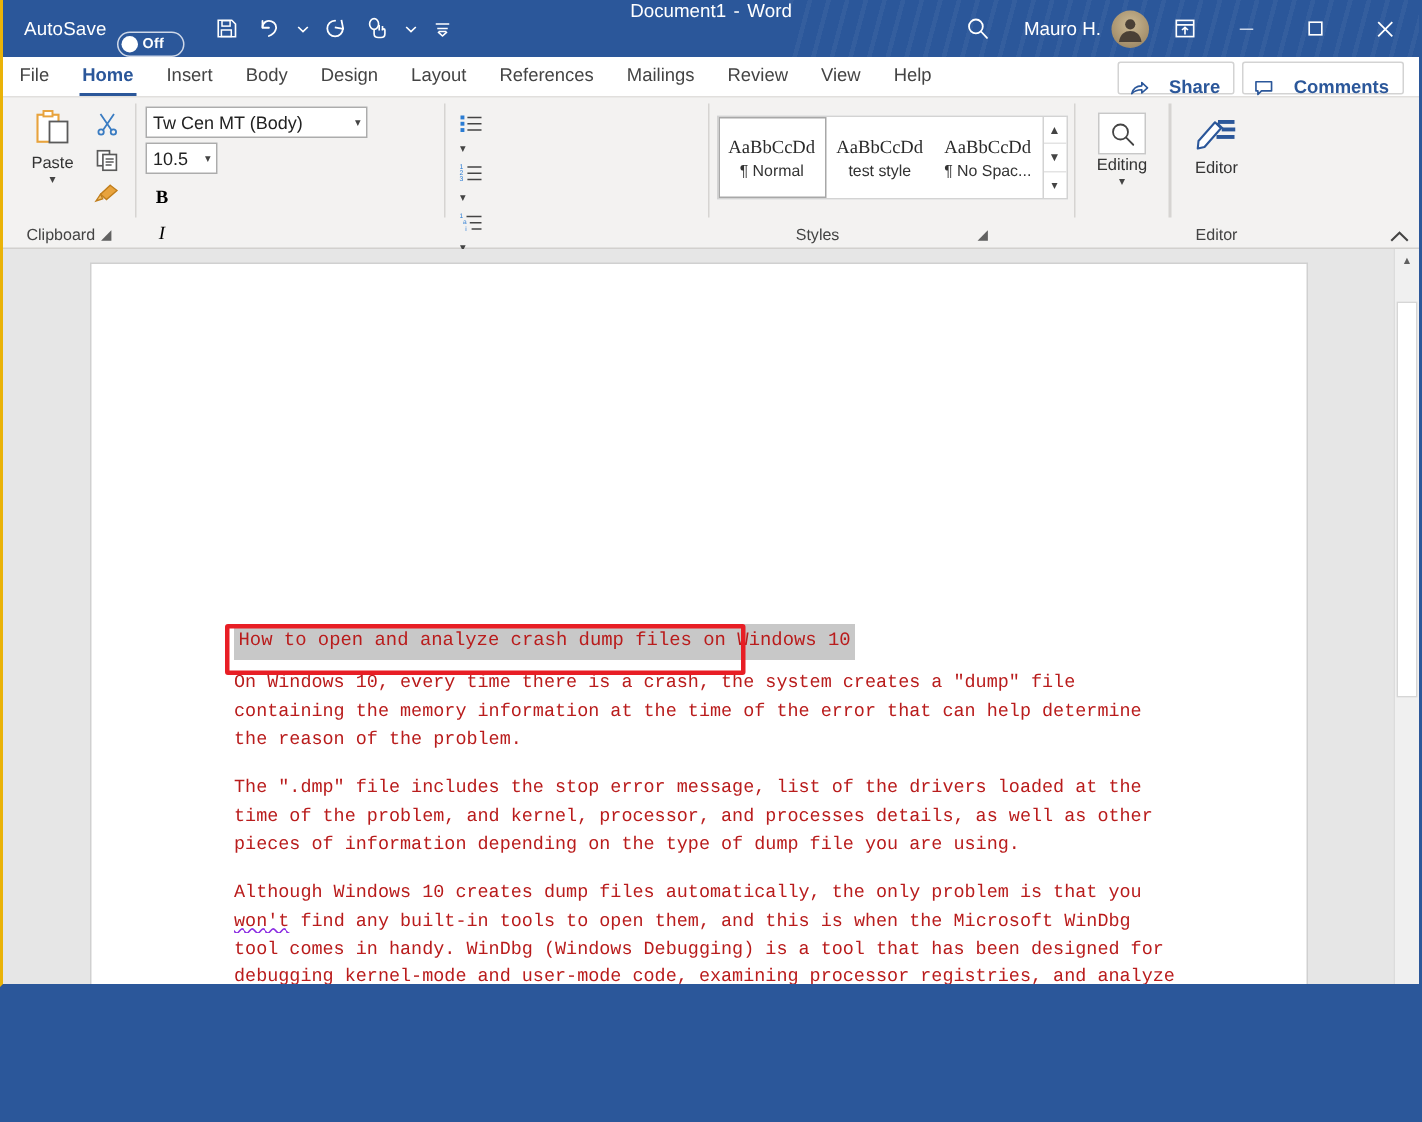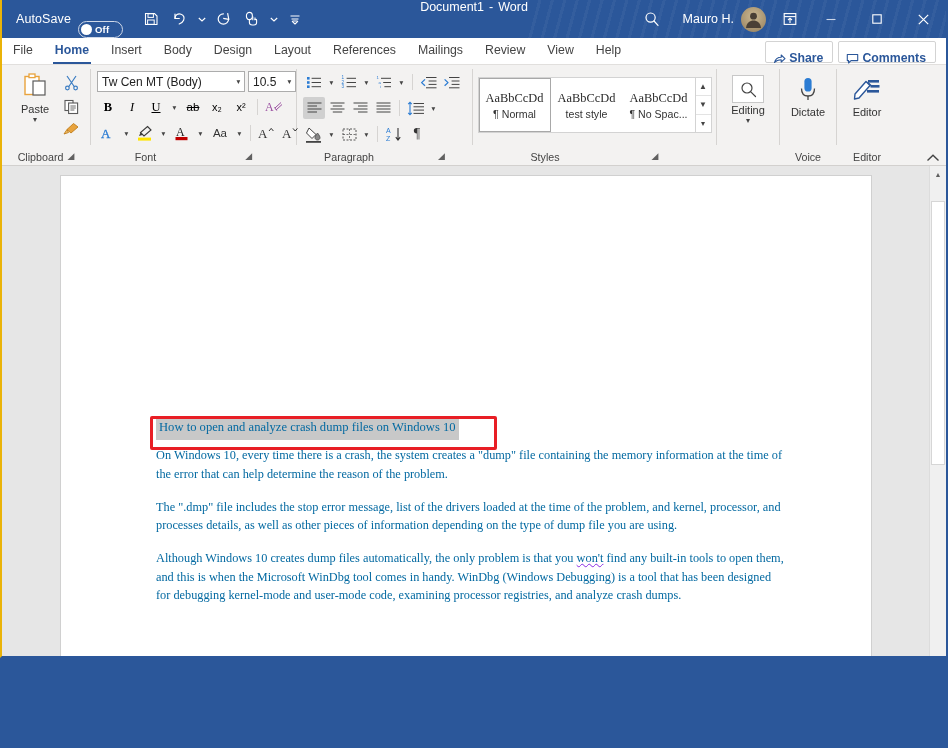--- a/index.html
+++ b/index.html
@@ -82,21 +82,21 @@
     font-size: 12.3px; color:#444444;
     padding: 0 11px; height: 26px; line-height: 25px;
     position: relative; white-space: nowrap;
   }
   .tab.active { color:#2b579a; font-weight: bold; }
   .tab.active::after {
     content:""; position:absolute; left:9px; right:9px; bottom:0; height:2.5px; background:#2b579a;
   }
   .tabs-right { margin-left:auto; display:flex; align-items:center; gap:5px; padding-right:10px; padding-bottom:1px;}
   .pillbtn {
-    display:flex; align-items:center; gap:3px;
+    display:flex; align-items:center; gap:13px;
     font-size:12.3px; color:#2b579a; font-weight:bold;
     border:1px solid #d3d3d3; border-radius:2px;
     padding: 14px 9px 2px 7px; height:22px; background:#fff;
   }
 
   
   .ribbon {
     height: 102px;
     background: #f3f2f1;
     border-top: 1px solid #e1dfdd;
@@ -117,21 +117,21 @@
   .bigbtn {
     display:flex; flex-direction:column; align-items:center; justify-content:flex-start;
     width:46px; padding-top:2px;
   }
   .bigbtn .lbl { font-size:11px; color:#333; margin-top:1px; }
   .bigbtn .car { font-size:8px; color:#444; line-height:8px; margin-top:1px;}
   .smallbtn {
     width:22px; height:22px; display:flex; align-items:center; justify-content:center; border-radius:2px;
   }
   .smallbtn.on { background:#d0d0d0; }
-  .row { display:flex; align-items:center; gap:1px; }
+  .row { display:flex; align-items:flex-start; gap:1px;flex-direction:column; }
   .caret { font-size:7.5px; color:#444; width:11px; text-align:center; }
 
   
   .fontgrp-body { flex-direction:column; gap:2px; padding-top:6px; }
   .fontname {
     width: 148px; height:21px; border:1px solid #acacac; background:#fff;
     display:flex; align-items:center; padding-left:4px; font-size:12px; color:#222;
   }
   .fontname .v { flex:1; }
   .fontsize {
@@ -162,22 +162,22 @@
     overflow:hidden;
   }
   .page {
     position:absolute; left:59px; top:10px;
     width: 810px; height: 720px;
     background:#ffffff;
     box-shadow: 0 0 0 1px #d0d0d0;
   }
   .doctext {
     position:absolute; left:95px; top:240px; width:630px;
-    font-family: Liberation Serif, serif;
-    font-size: 12.3px; color:#0369a1; line-height:1.52;
+    font-family: Liberation Mono, monospace;
+    font-size: 12.3px; color:#b91c1c; line-height:1.52;
   }
   .doctext p { margin-bottom: 14px; }
   .title-line {
     display:inline-block;
     background:#c8c8c8;
     padding: 2px 3px 3px 3px;
     margin-bottom: 0px;
     font-size:12.6px;
   }
   .redbox {
@@ -637,35 +637,20 @@
               </svg>
           </span>
           <span class="lbl">Editing</span>
           <span class="car">▾</span>
         </div>
       </div>
       <div class="group-label">&nbsp;</div>
     </div>
     <div class="group-sep"></div>
 
-    <div class="group" style="width:56px">
-      <div class="group-body" style="justify-content:center; padding-top:8px;">
-        <div class="bigbtn" style="width:50px">
-          <svg width="30" height="30" viewBox="0 0 30 30">
-              <rect x="11.4" y="3" width="7.2" height="13.5" rx="3.6" fill="#2b7cd3"></rect>
-              <path d="M8.5 13.5 C8.5 19 11 21 15 21 C19 21 21.5 19 21.5 13.5" fill="none" stroke="#444" stroke-width="1.3"></path>
-              <path d="M15 21 L15 25" stroke="#444" stroke-width="1.3"></path>
-            </svg>
-          <span class="lbl">Dictate</span>
-        </div>
-      </div>
-      <div class="group-label">
-        <span>Voice</span>
-      </div>
-    </div>
     <div class="group-sep"></div>
 
     <div class="group" style="width:60px">
       <div class="group-body" style="justify-content:center; padding-top:8px;">
         <div class="bigbtn" style="width:52px">
           <svg width="30" height="30" viewBox="0 0 30 30">
               <path d="M3 19 L14 6.5 L18 10.5 L7 23 L2.5 24 Z" fill="#fff" stroke="#2b579a" stroke-width="1.4" stroke-linejoin="round"></path>
               <path d="M15.5 7 L20 11.5" stroke="#2b579a" stroke-width="1.2"></path>
               <rect x="16" y="5" width="11" height="2.6" fill="#2b579a"></rect>
               <rect x="18.5" y="10" width="9" height="2.6" fill="#2b579a"></rect>

